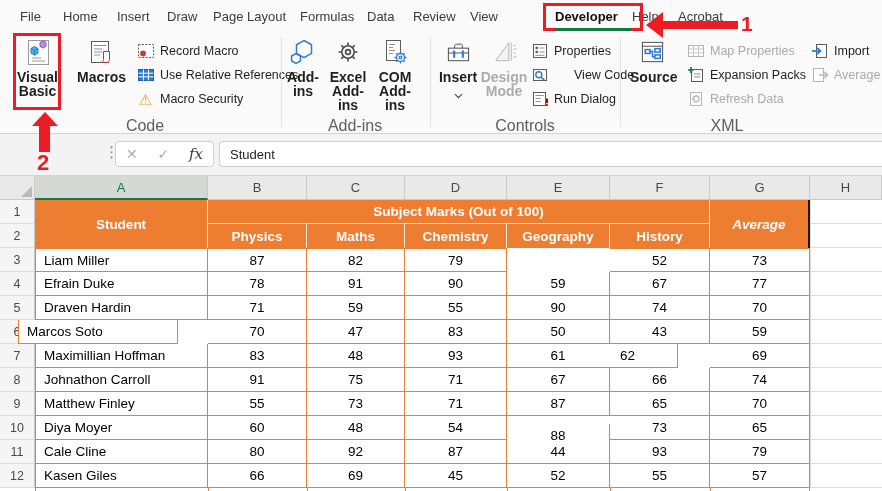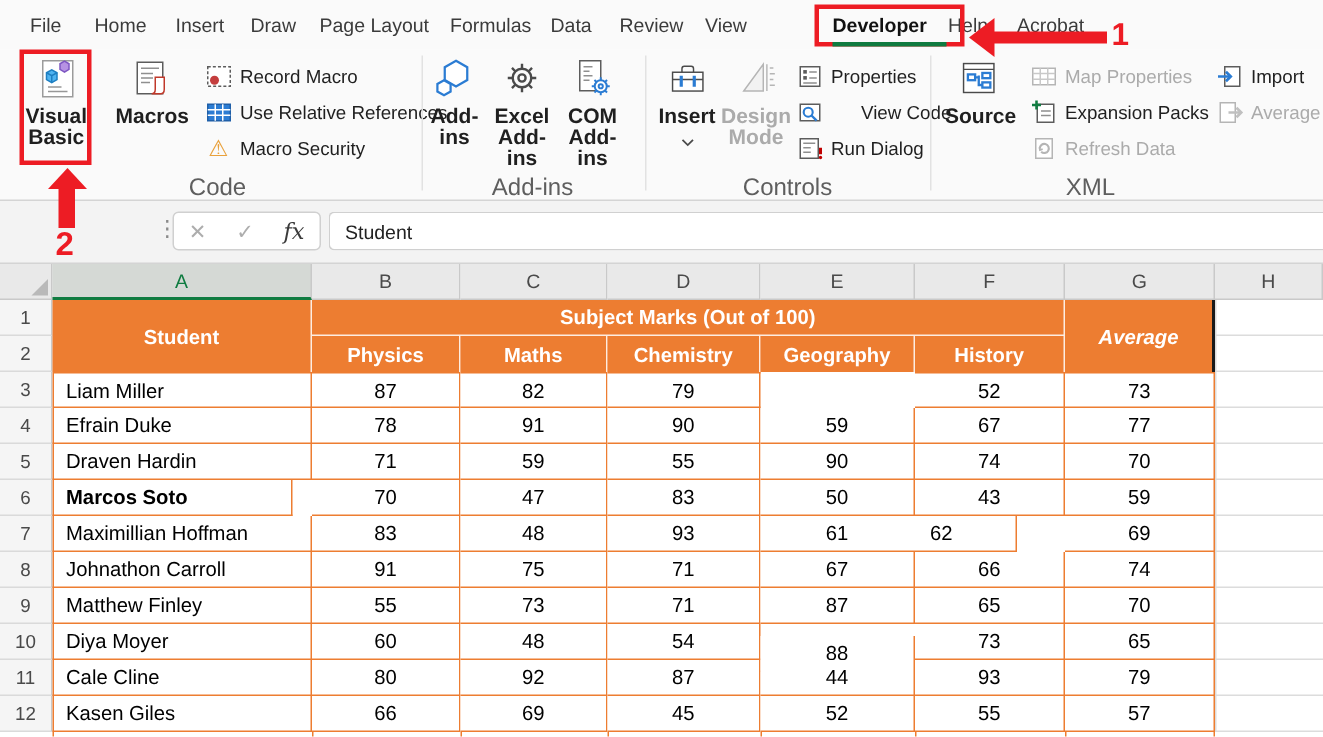--- a/index.html
+++ b/index.html
@@ -398,21 +398,21 @@
     <div class="cell num" style="left: 507px; top: 96px; width: 103px; height: 24px;">59</div>
     <div class="cell num" style="left: 610px; top: 96px; width: 100px; height: 24px;">67</div>
     <div class="cell num" style="left: 710px; top: 96px; width: 100px; height: 24px;">77</div>
     <div class="cell name" style="left: 35px; top: 120px; width: 173px; height: 24px;">Draven Hardin</div>
     <div class="cell num" style="left: 208px; top: 120px; width: 99px; height: 24px;">71</div>
     <div class="cell num" style="left: 307px; top: 120px; width: 98px; height: 24px;">59</div>
     <div class="cell num" style="left: 405px; top: 120px; width: 102px; height: 24px;">55</div>
     <div class="cell num" style="left: 507px; top: 120px; width: 103px; height: 24px;">90</div>
     <div class="cell num" style="left: 610px; top: 120px; width: 100px; height: 24px;">74</div>
     <div class="cell num" style="left: 710px; top: 120px; width: 100px; height: 24px;">70</div>
-    <div class="cell name" style="left: 35px; top: 144px; width: 160px; height: 24px; font-weight: bold;">Marcos Soto</div>
+    <div class="cell name" style="left: 18px; top: 144px; width: 160px; height: 24px;">Marcos Soto</div>
     <div class="cell num" style="left: 208px; top: 144px; width: 99px; height: 24px;">70</div>
     <div class="cell num" style="left: 307px; top: 144px; width: 98px; height: 24px;">47</div>
     <div class="cell num" style="left: 405px; top: 144px; width: 102px; height: 24px;">83</div>
     <div class="cell num" style="left: 507px; top: 144px; width: 103px; height: 24px;">50</div>
     <div class="cell num" style="left: 610px; top: 144px; width: 100px; height: 24px;">43</div>
     <div class="cell num" style="left: 710px; top: 144px; width: 100px; height: 24px;">59</div>
     <div class="cell name" style="left: 35px; top: 168px; width: 173px; height: 24px;">Maximillian Hoffman</div>
     <div class="cell num" style="left: 208px; top: 168px; width: 99px; height: 24px;">83</div>
     <div class="cell num" style="left: 307px; top: 168px; width: 98px; height: 24px;">48</div>
     <div class="cell num" style="left: 405px; top: 168px; width: 102px; height: 24px;">93</div>

